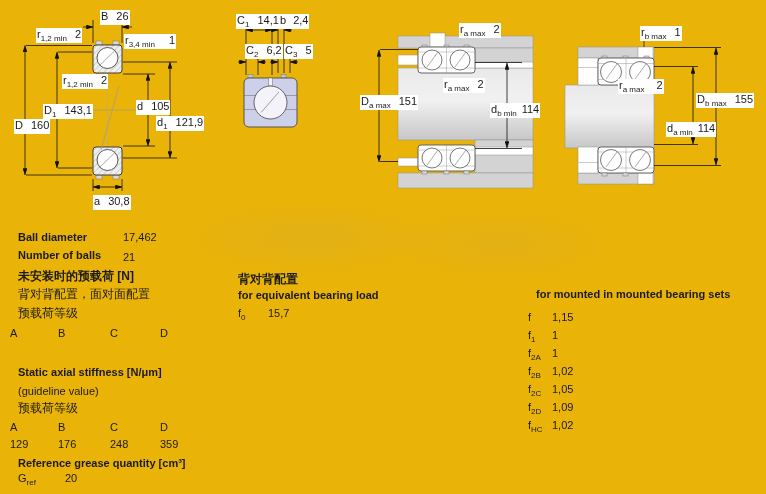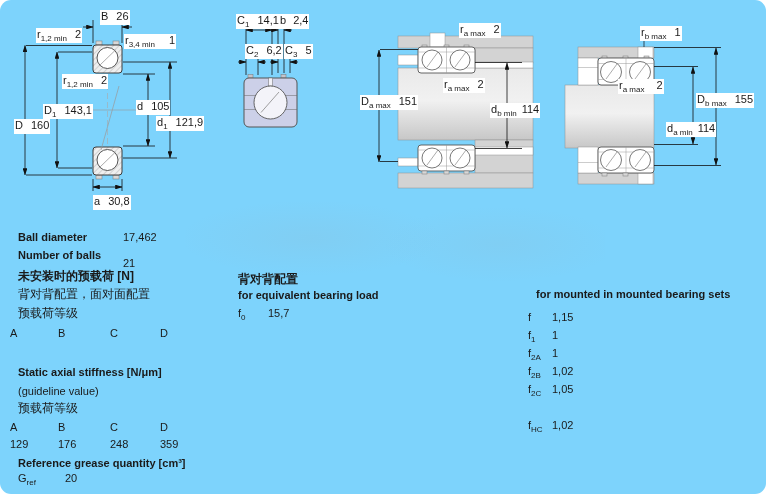--- a/index.html
+++ b/index.html
@@ -1,17 +1,17 @@
 <!DOCTYPE html>
 <html><head>
 <meta charset="utf-8">
 <style>
   html,body{margin:0;padding:0;background:#fff;}
-  #screen{position:relative;width:766px;height:494px;background:#7dd3fc;overflow:hidden;
-          font-family:"Liberation Sans","DejaVu Sans",sans-serif;font-size:11px;color:#1a1a1a;border-radius:11px;}
+  #screen{position:relative;width:766px;height:494px;background:#eab308;overflow:hidden;
+          font-family:"Liberation Sans","DejaVu Sans",sans-serif;font-size:11px;color:#1a1a1a;}
   svg{position:absolute;}
   .t{position:absolute;white-space:nowrap;line-height:13px;margin-left:8px;}
   .b{font-weight:bold;}
   .cjk{font-size:12px;}
   .dim{position:absolute;white-space:nowrap;background:#fff;padding:0 1px;line-height:12px;}
   .dim sub{font-size:8px;line-height:1;}
   .dim .val{margin-left:8px;}
   .row{position:absolute;left:0;width:230px;height:15px;}
   .row span{position:absolute;top:0;}
   .frow{position:absolute;left:528px;width:120px;height:15px;}
@@ -270,21 +270,21 @@
   <div class="dim" style="left:490px;top:103px"><span>d</span><sub>b min</sub><span class="val" style="margin-left:5px">114</span></div>
 
   <div class="dim" style="left:640px;top:26px"><span>r</span><sub>b max</sub><span class="val">1</span></div>
   <div class="dim" style="left:618px;top:79px"><span>r</span><sub>a max</sub><span class="val" style="margin-left:12px">2</span></div>
   <div class="dim" style="left:696px;top:93px"><span>D</span><sub>b max</sub><span class="val">155</span></div>
   <div class="dim" style="left:666px;top:122px"><span>d</span><sub>a min</sub><span class="val" style="margin-left:5px">114</span></div>
 
   <div class="t b" style="left:10px;top:231px">Ball diameter</div>
   <div class="t" style="left:115px;top:231px">17,462</div>
   <div class="t b" style="left:10px;top:249px">Number of balls</div>
-  <div class="t" style="left:115px;top:257px">21</div>
+  <div class="t" style="left:115px;top:251px">21</div>
 
   <div class="t b cjk" style="left:10px;top:270px">未安装时的预载荷 [N]</div>
   <div class="t cjk" style="left:10px;top:288px">背对背配置，面对面配置</div>
   <div class="t cjk" style="left:10px;top:307px">预载荷等级</div>
   <div class="row" style="top:327px">
     <span style="left:10px">A</span>
     <span style="left:58px">B</span>
     <span style="left:110px">C</span>
     <span style="left:160px">D</span>
   </div>
@@ -328,18 +328,22 @@
       <span class="fv">1</span>
     </div>
   <div class="frow" style="top:365px">
       <span class="fs"><span>f</span><sub>2B</sub></span>
       <span class="fv">1,02</span>
     </div>
   <div class="frow" style="top:383px">
       <span class="fs"><span>f</span><sub>2C</sub></span>
       <span class="fv">1,05</span>
     </div>
+  <div class="frow" style="top:401px">
+      <span class="fs"><span>f</span><sub>2D</sub></span>
+      <span class="fv">1,09</span>
+    </div>
   <div class="frow" style="top:419px">
       <span class="fs"><span>f</span><sub>HC</sub></span>
       <span class="fv">1,02</span>
     </div>
 
 </div>
 
 </body></html>

